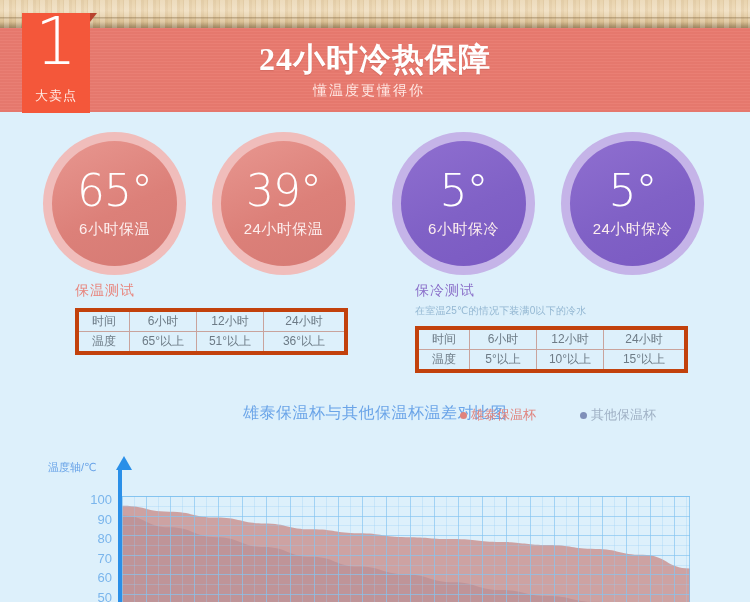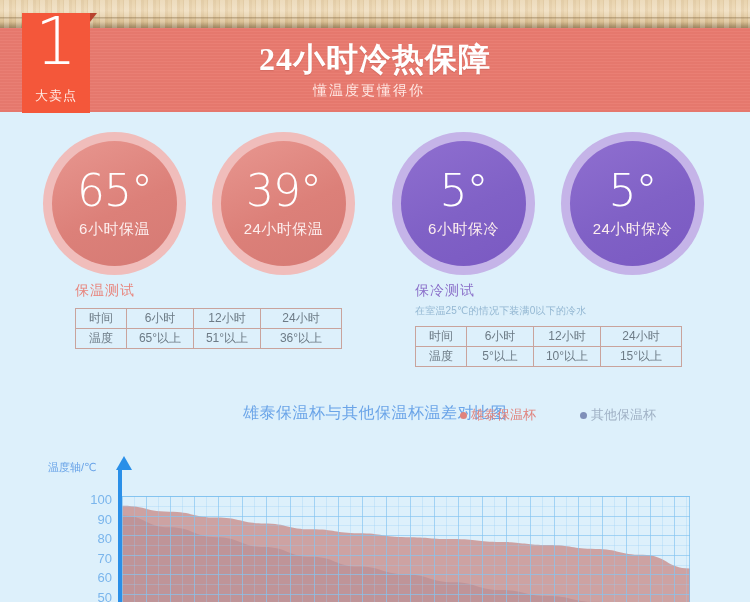--- a/index.html
+++ b/index.html
@@ -86,21 +86,21 @@
   .cool .core{background:linear-gradient(155deg,#8f6fd0 0%,#8061c6 55%,#7a59c2 100%);}
 
   
   .tblock{position:absolute;}
   .tblock .th{font-size:14px;letter-spacing:1px;}
   .tblock .tsub{font-size:10px;color:#93b7d2;margin-top:4px;letter-spacing:.2px;}
   .warmT .th{color:#e8847c;}
   .coolT .th{color:#8a6fc9;}
   table.grid{
     border-collapse:collapse;margin-top:8px;
-    border:1px solid #c2410c;
+    border:4px solid #c2410c;
   }
   table.grid td{
     border:1px solid #c9a39c;
     text-align:center;font-size:12px;color:#6d7b86;
     height:19px;padding:0 2px;
   }
   table.grid td.c0{width:46px;}
   table.grid td.c1{width:62px;margin-left:23px;}
   table.grid td.c2{width:62px;}
   table.grid td.c3{width:76px;}

